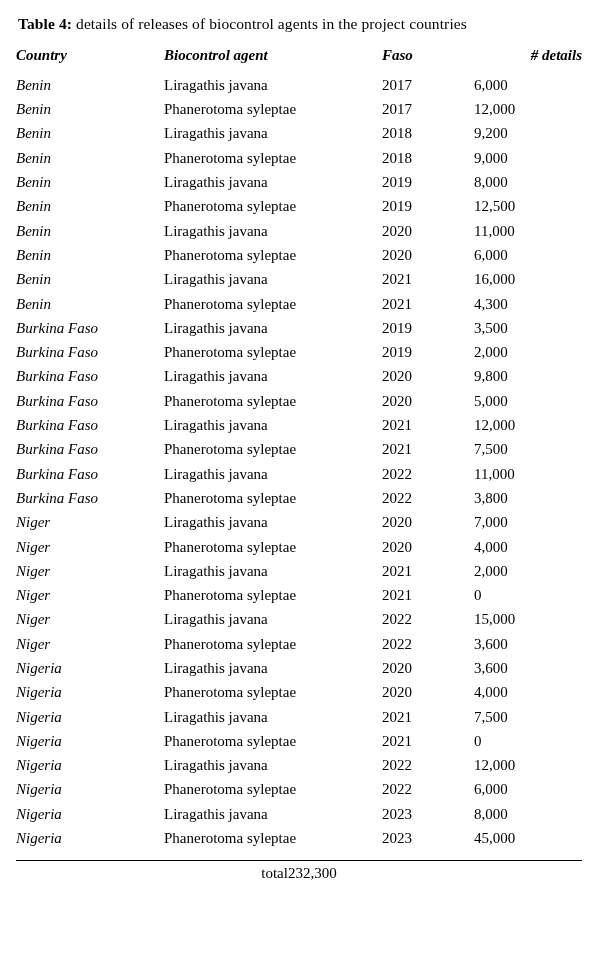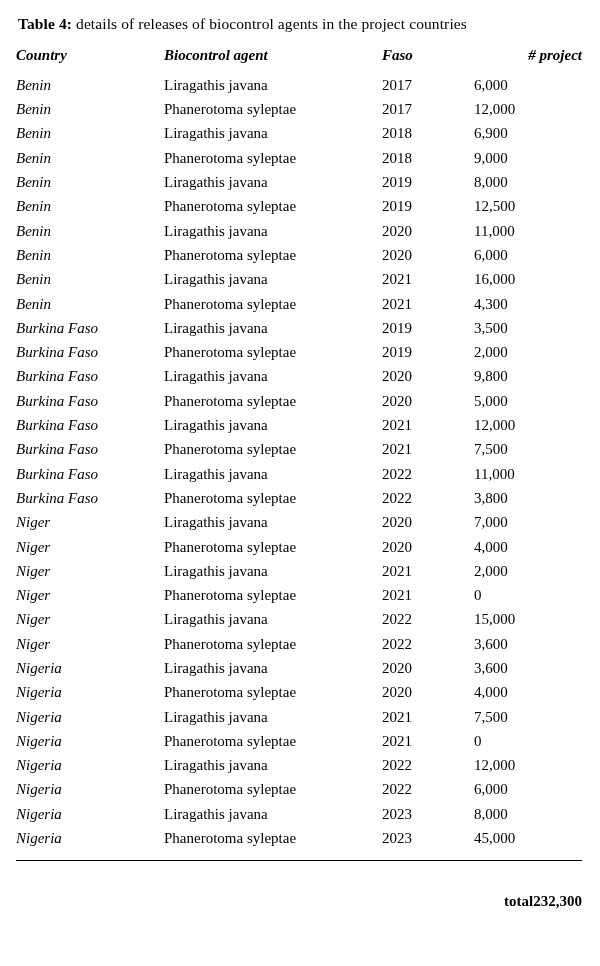--- a/index.html
+++ b/index.html
@@ -62,66 +62,65 @@
   th.col-agent   { width: 218px; }
   th.col-year    { width: 92px; }
 
   .rule {
     border: 0;
     border-top: 1px solid #000000;
     margin: 9px 0 0 0;
   }
   .total-row {
     display: flex;
-    justify-content: flex-end;
+    justify-content: center;
     font-size: 15px;
-    margin-top: 32px;
+    margin-top: 4px;
     padding: 0 0 0 0;
-    font-weight: bold;
   }
   .total-row .total-value {
     text-align: right;
   }
 </style>
 </head>
 <body>
 
 <div class="page">
 
   <div class="caption">
     <span class="caption-label">Table 4:</span><span> details of releases of biocontrol agents in the project countries</span>
   </div>
 
   <table class="release-table">
     <thead>
       <tr>
         <th class="col-country">Country</th>
         <th class="col-agent">Biocontrol agent</th>
         <th class="col-year">Faso</th>
-        <th class="num"># project</th>
+        <th class="num"># details</th>
       </tr>
     </thead>
     <tbody id="table-body">
         <tr>
           <td class="col-country">Benin</td>
           <td class="col-agent">Liragathis javana</td>
           <td class="col-year">2017</td>
           <td class="col-num">6,000</td>
         </tr>
         <tr>
           <td class="col-country">Benin</td>
           <td class="col-agent">Phanerotoma syleptae</td>
           <td class="col-year">2017</td>
           <td class="col-num">12,000</td>
         </tr>
         <tr>
           <td class="col-country">Benin</td>
           <td class="col-agent">Liragathis javana</td>
           <td class="col-year">2018</td>
-          <td class="col-num">6,900</td>
+          <td class="col-num">9,200</td>
         </tr>
         <tr>
           <td class="col-country">Benin</td>
           <td class="col-agent">Phanerotoma syleptae</td>
           <td class="col-year">2018</td>
           <td class="col-num">9,000</td>
         </tr>
         <tr>
           <td class="col-country">Benin</td>
           <td class="col-agent">Liragathis javana</td>

